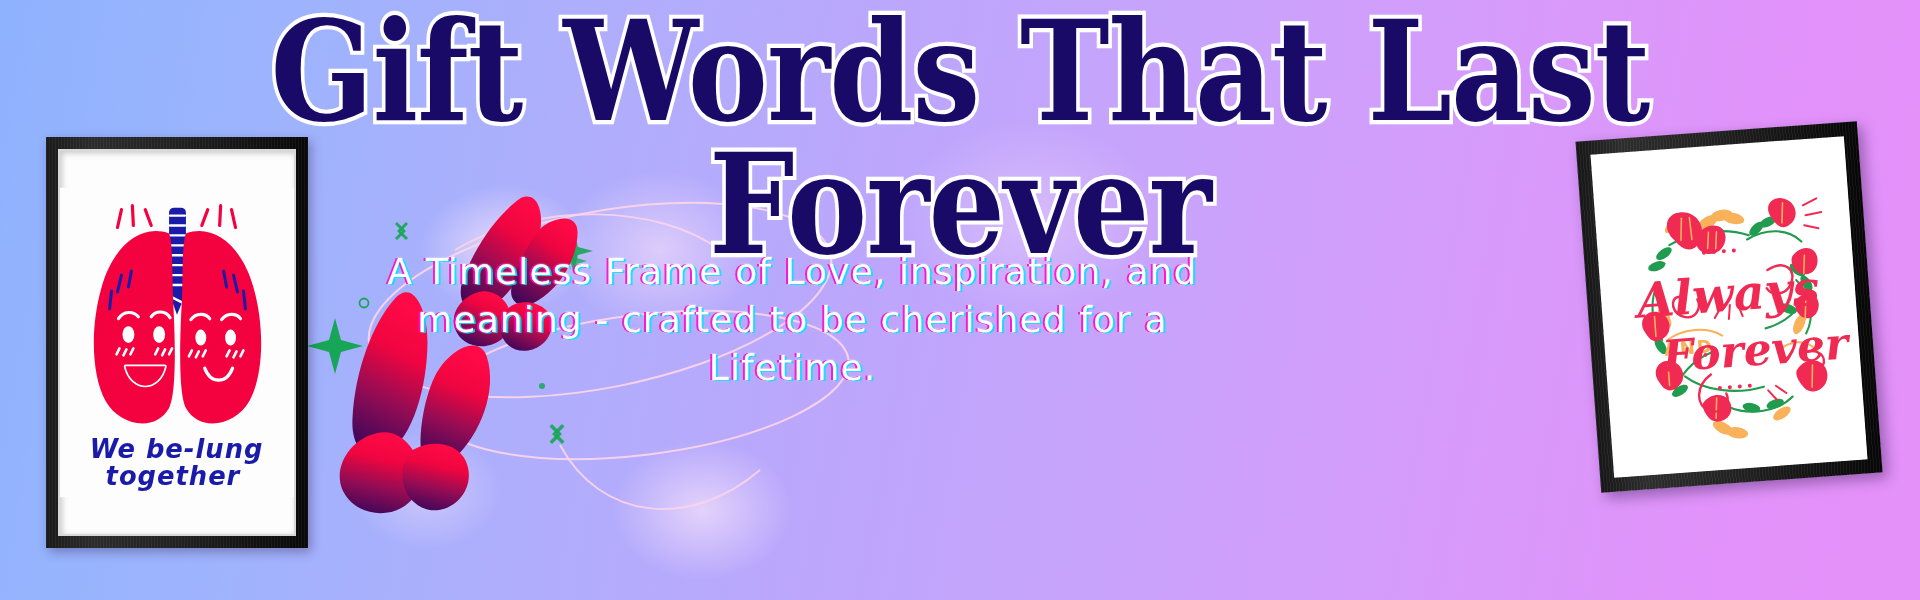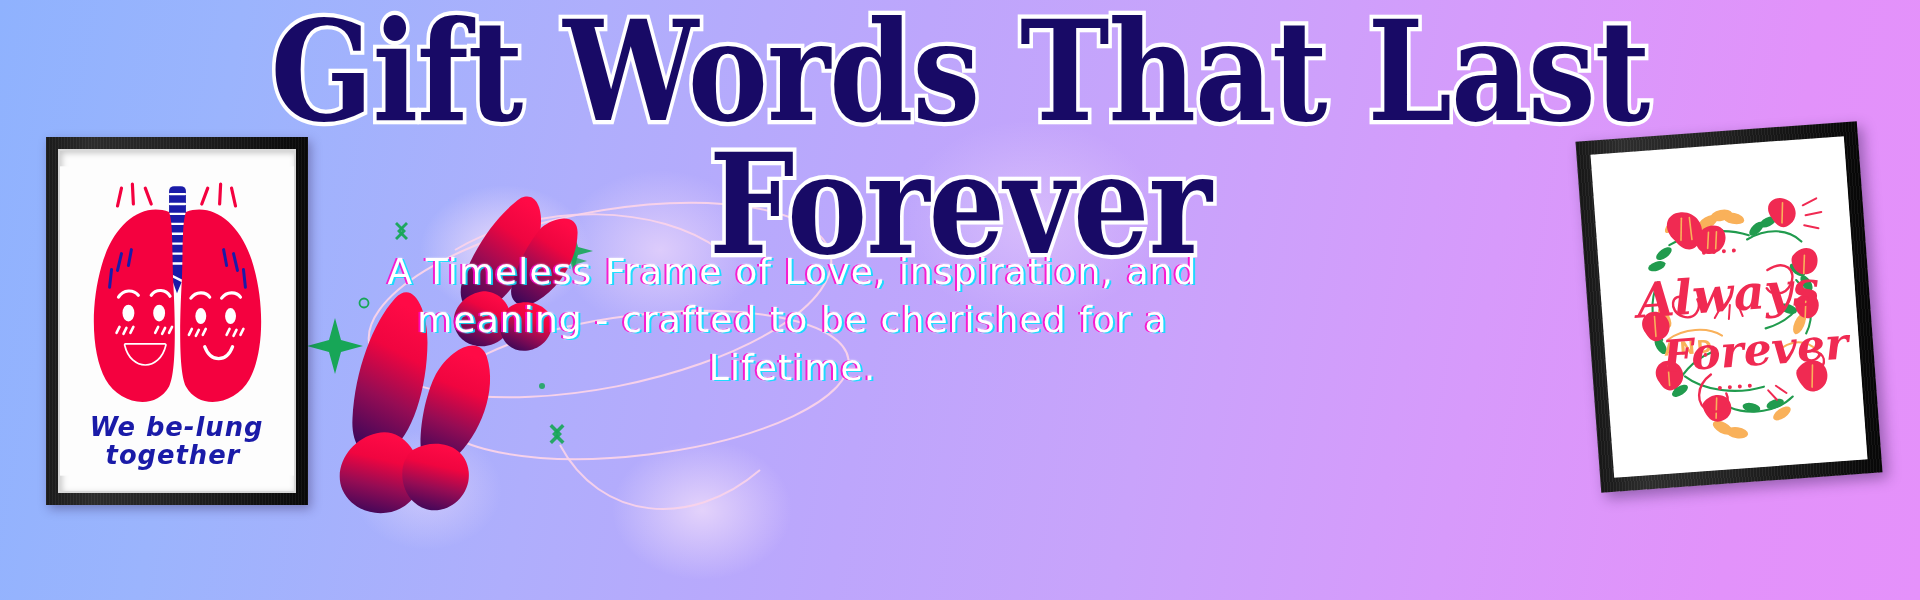--- a/index.html
+++ b/index.html
@@ -60,21 +60,21 @@
     color:#ffffff;
     text-shadow:
       -2px 0 0 rgba(255,0,200,.85),
        2px 1px 0 rgba(0,225,255,.85),
        0 0 2px rgba(255,255,255,.9);
   }
 
   
   .frame-left{
     position:absolute; left:46px; top:137px;
-    width:262px; height:368px;
+    width:262px; height:411px;
     background:linear-gradient(90deg,#1c1c1c,#2e2e2e 18%,#232323 50%,#121212 82%,#090909 100%);
     box-shadow:3px 4px 10px rgba(40,20,70,.35);
     padding:12px;
   }
   .frame-left::before{
     content:""; position:absolute; left:0; top:0; right:0; bottom:0;
     background:repeating-linear-gradient(90deg,
       rgba(255,255,255,.045) 0 1px, rgba(0,0,0,.05) 1px 3px);
     pointer-events:none;
   }

